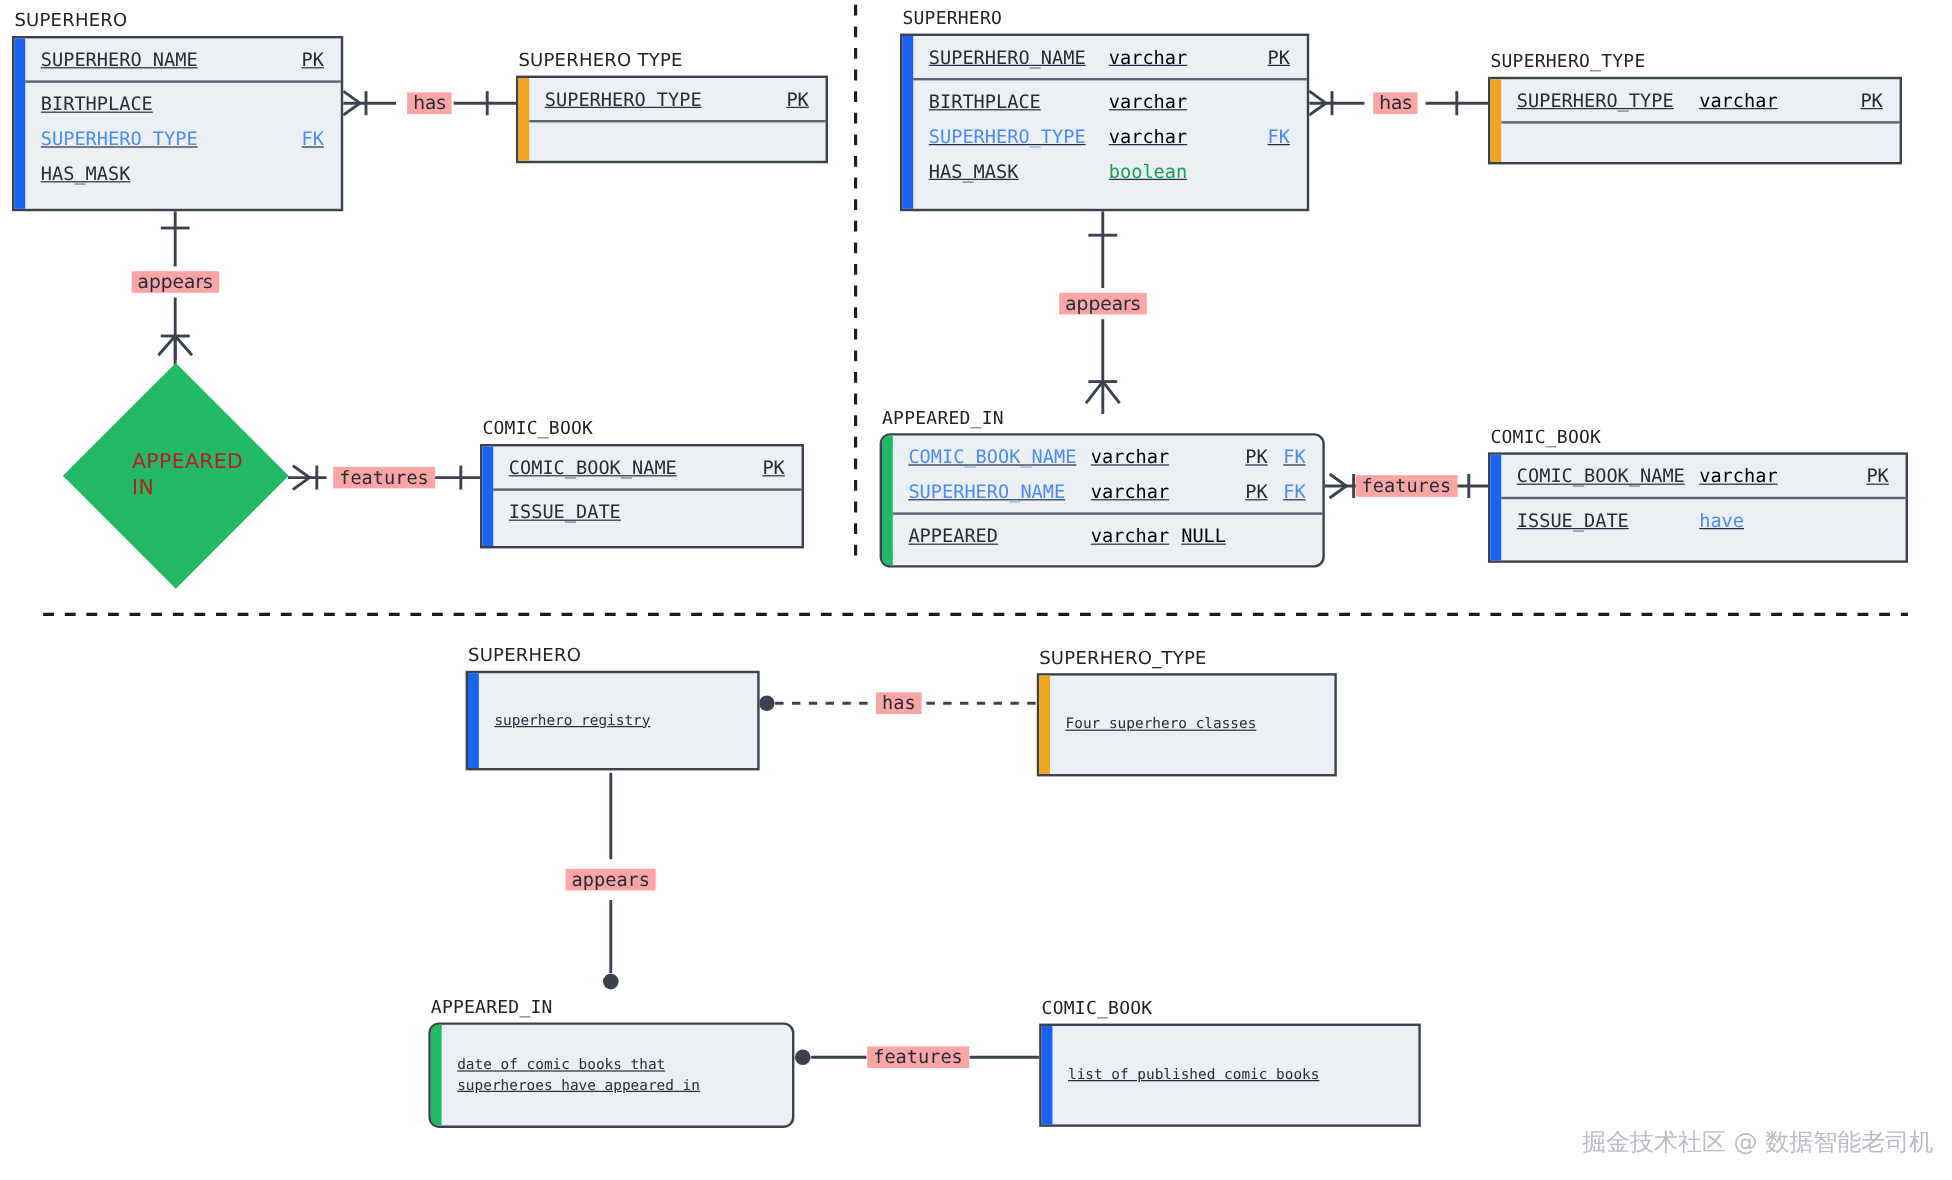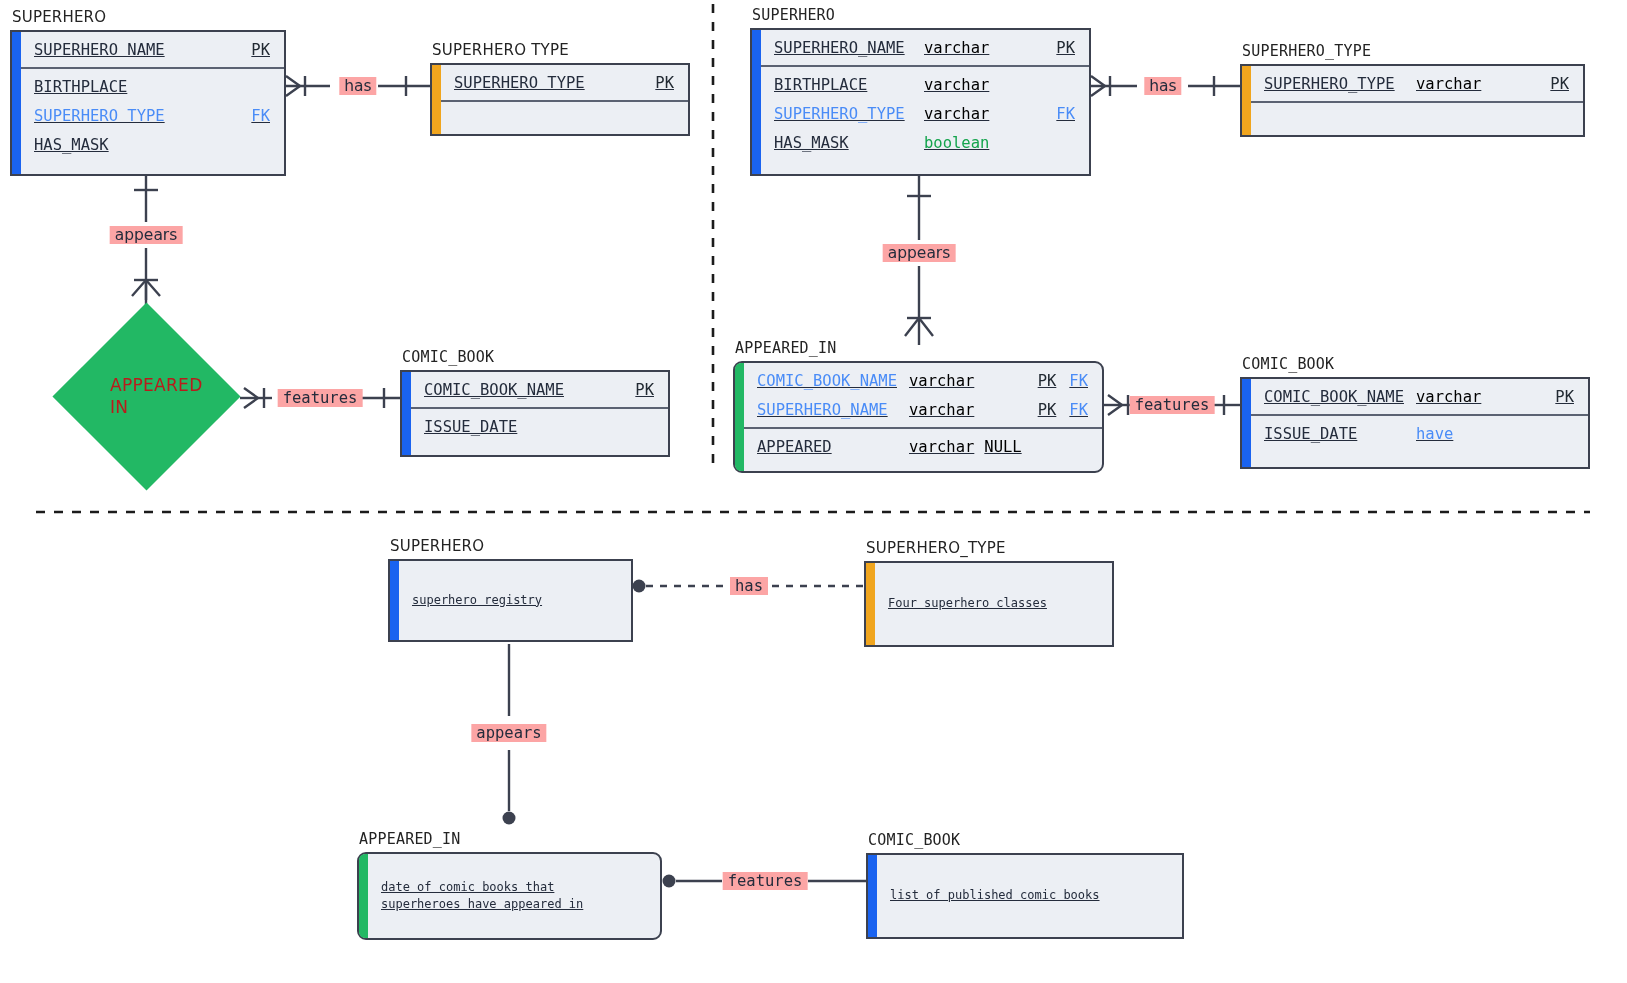--- a/index.html
+++ b/index.html
@@ -399,14 +399,15 @@
       <div class="rows">
         <div class="freetext">list of published comic books</div>
       </div>
     </div>
   </div>
 
   <div class="edge-label" style="left:749px;top:586px;">has</div>
   <div class="edge-label" style="left:509px;top:733px;">appears</div>
   <div class="edge-label" style="left:765px;top:881px;">features</div>
 
+  <div class="watermark">掘金技术社区 @ 数据智能老司机</div>
 
 </div>
 
 </body></html>

